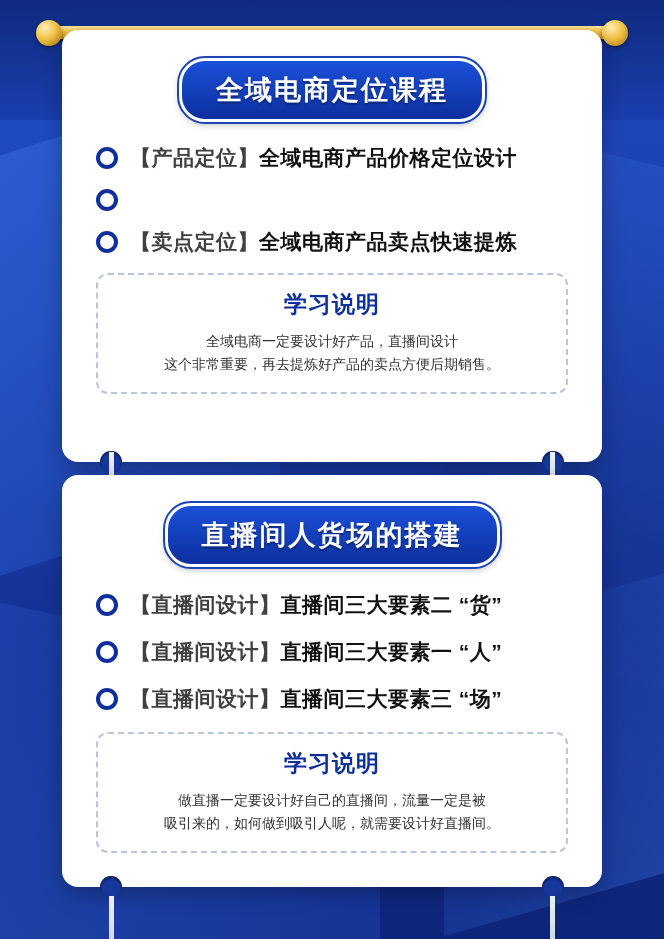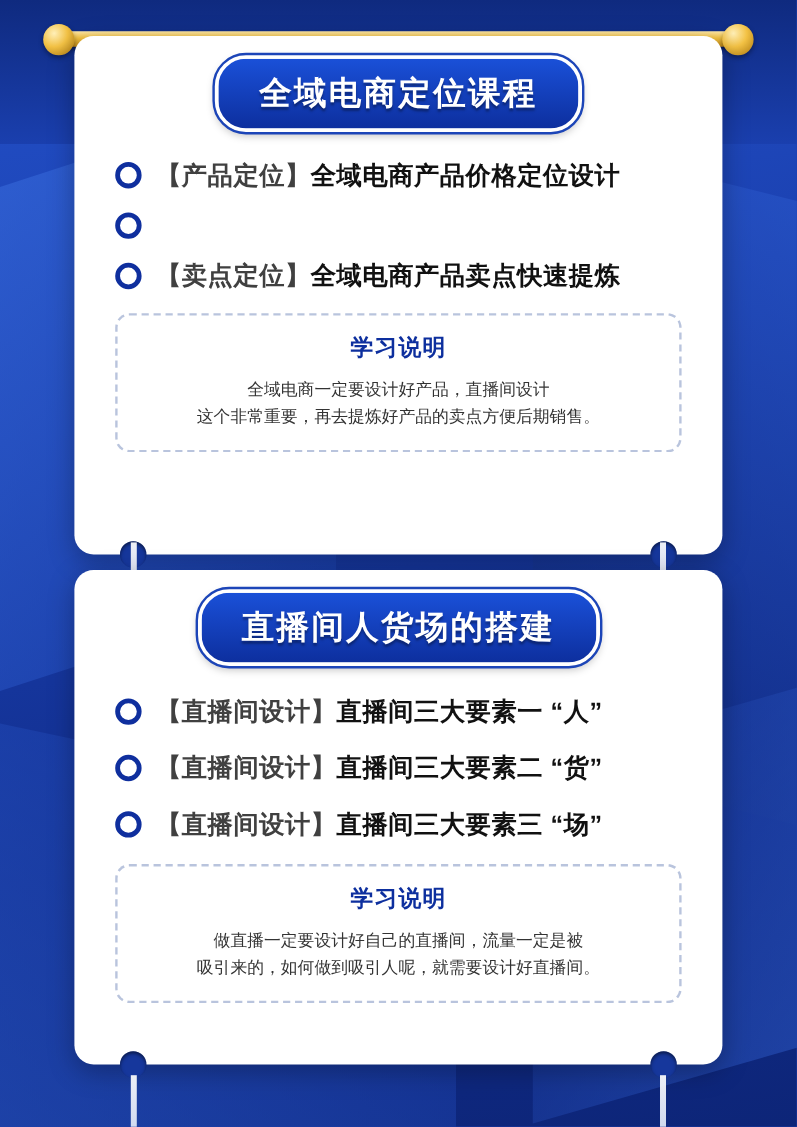--- a/index.html
+++ b/index.html
@@ -113,21 +113,21 @@
   .rod-left  { left: 109px; }
   .rod-right { right: 109px; }
   #rods-1 .rod { top: 452px; height: 50px; }
   #rods-2 .rod { top: 896px; height: 45px; }
 
   
   .title-wrap {
     position: relative;
     display: flex;
     justify-content: center;
-    padding-top: 16px;
+    padding-top: 28px;
   }
   .title-pill {
     position: relative;
     padding: 11px 34px;
     border-radius: 26px;
     background: linear-gradient(180deg, #1a50d8 0%, #0d2f9e 100%);
     border: 3px solid #ffffff;
     outline: 2px solid #1c45b8;
     box-shadow: 0 3px 7px rgba(0,0,0,.25);
   }
@@ -170,21 +170,21 @@
 
   
   .note {
     margin: 6px 34px 0 34px;
     border: 2px dashed #b9c4dd;
     border-radius: 12px;
     padding: 14px 16px 16px 16px;
     text-align: center;
   }
   .note-title {
-    font-size: 19px;
+    font-size: 23px;
     font-weight: bold;
     color: #0d2f9e;
     letter-spacing: 1px;
     margin-bottom: 10px;
   }
   .note-line {
     font-size: 14px;
     color: #333333;
     line-height: 1.65;
   }
@@ -248,25 +248,25 @@
 <div class="card" id="card-2">
   <div class="title-wrap">
     <div class="title-pill">
       <span>直播间人货场的搭建</span>
     </div>
   </div>
 
   <div class="bullets">
     <div class="bullet-row">
       <div class="bullet-dot"></div>
+      <div class="bullet-text"><span class="tag">【直播间设计】</span><span>直播间三大要素二 “货”</span></div>
+    </div>
+    <div class="bullet-row">
+      <div class="bullet-dot"></div>
       <div class="bullet-text"><span class="tag">【直播间设计】</span><span>直播间三大要素一 “人”</span></div>
-    </div>
-    <div class="bullet-row">
-      <div class="bullet-dot"></div>
-      <div class="bullet-text"><span class="tag">【直播间设计】</span><span>直播间三大要素二 “货”</span></div>
     </div>
     <div class="bullet-row">
       <div class="bullet-dot"></div>
       <div class="bullet-text"><span class="tag">【直播间设计】</span><span>直播间三大要素三 “场”</span></div>
     </div>
   </div>
 
   <div class="note">
     <div class="note-title">学习说明</div>
     <div class="note-line">做直播一定要设计好自己的直播间，流量一定是被</div>

